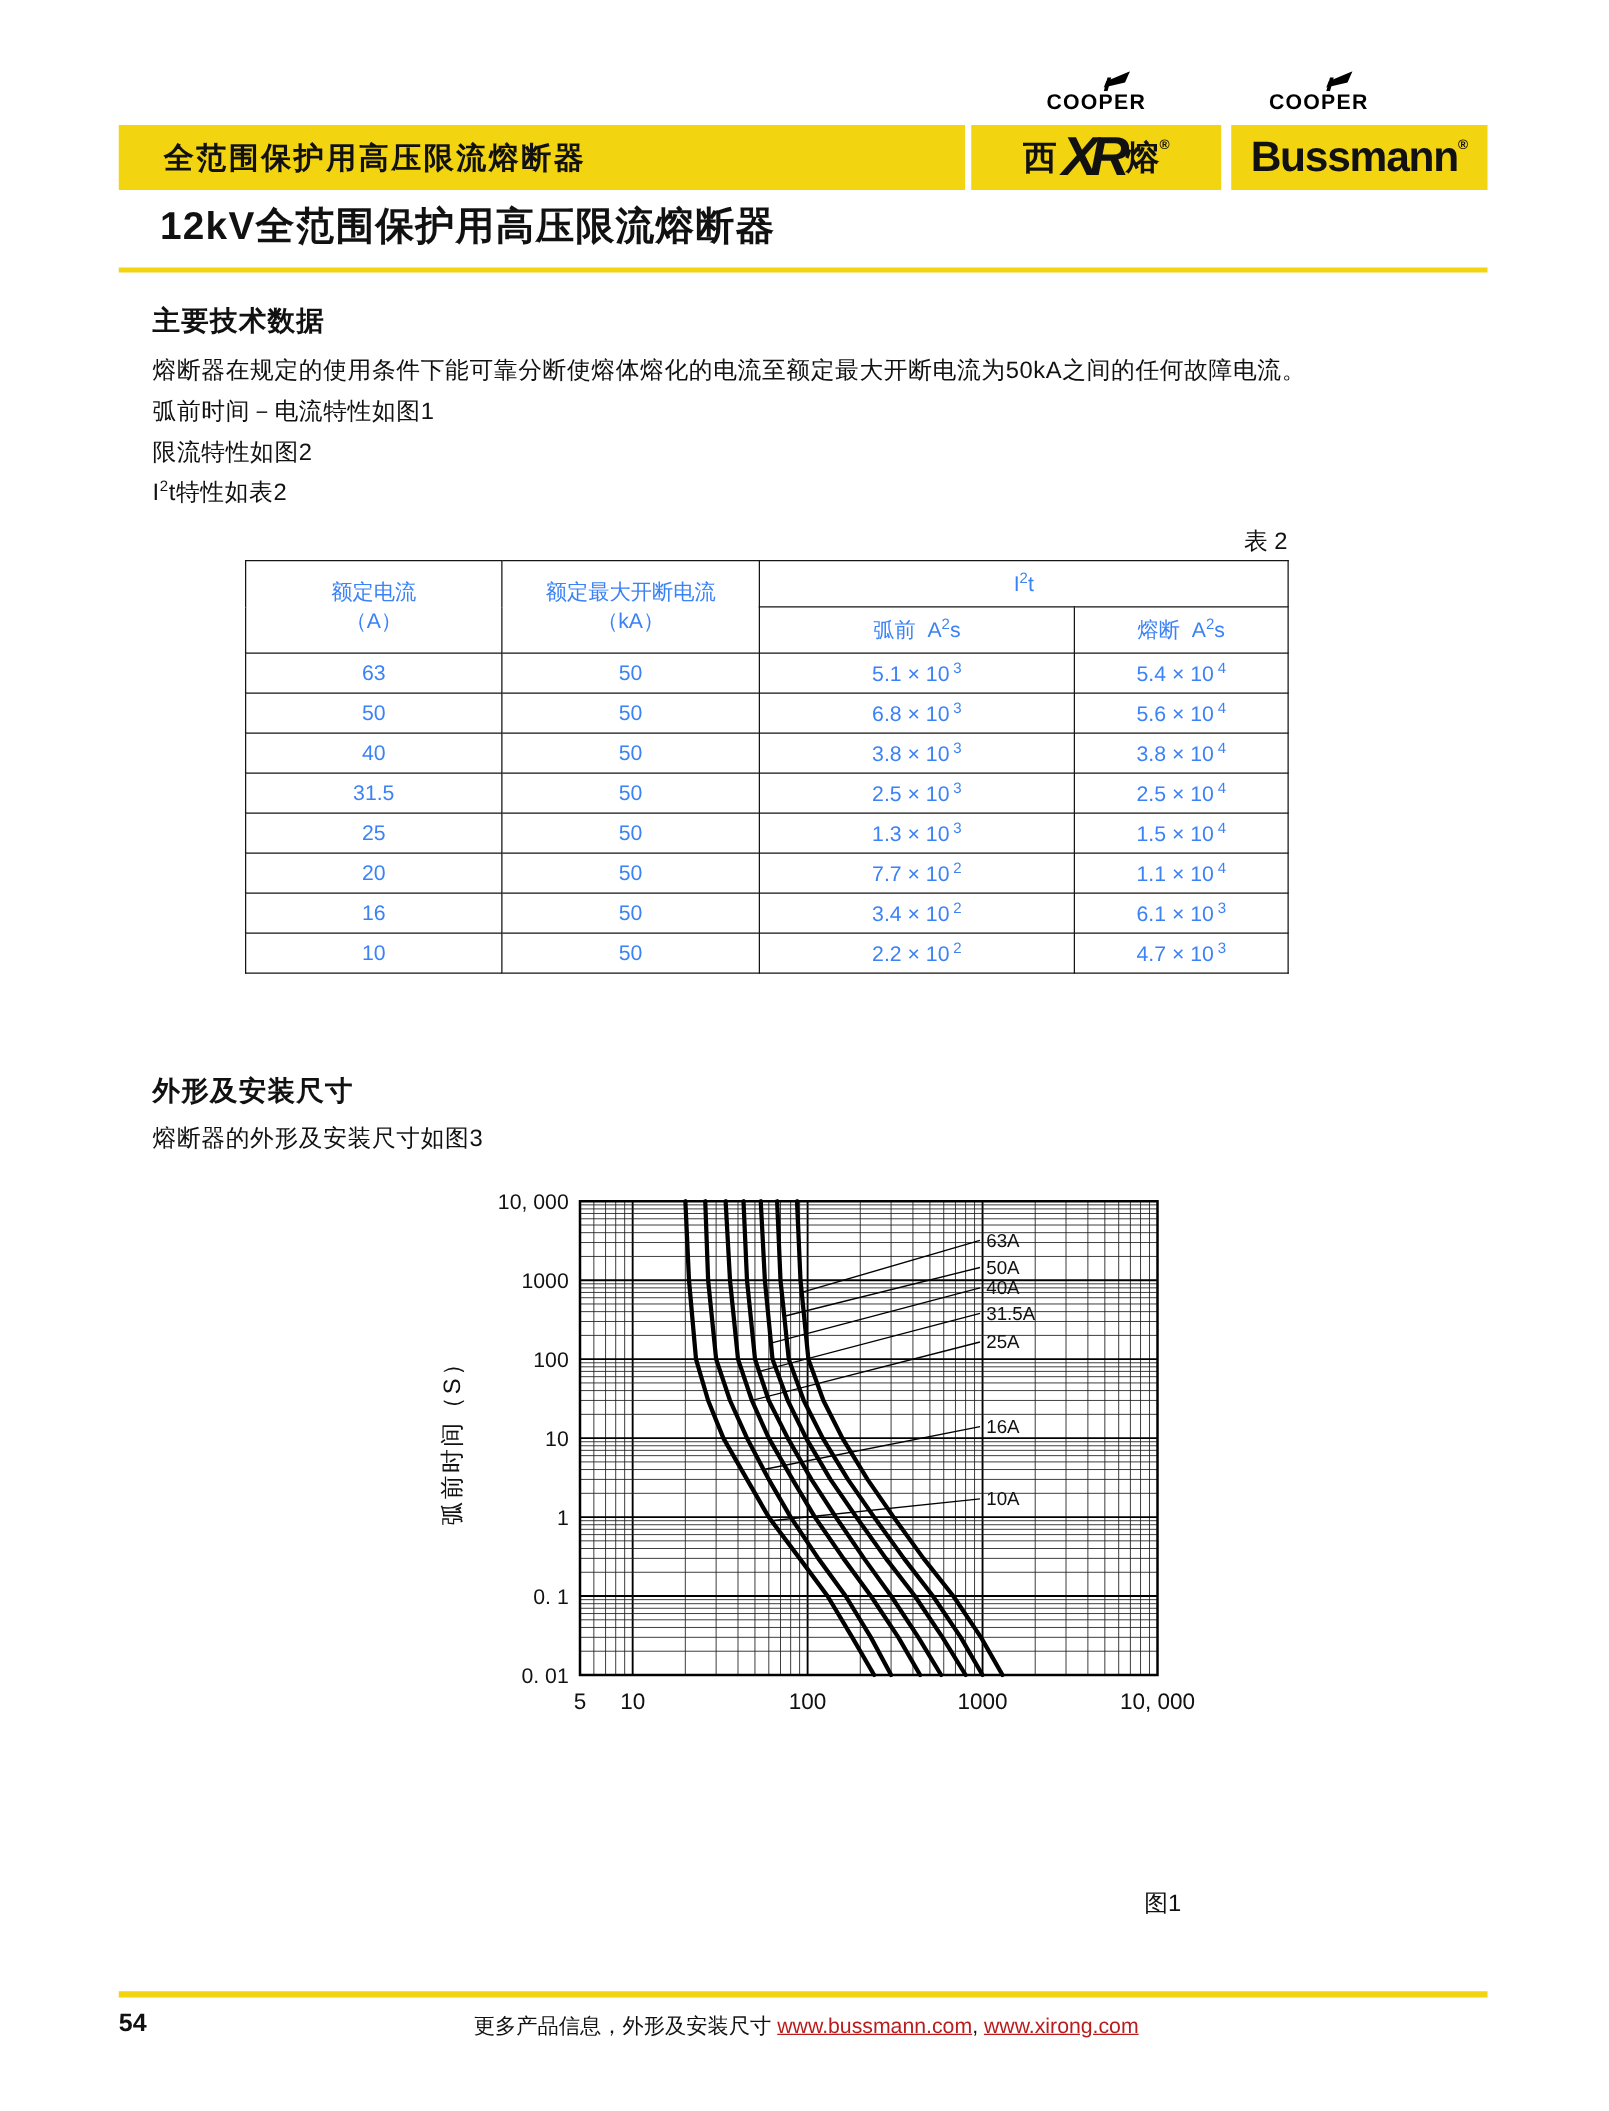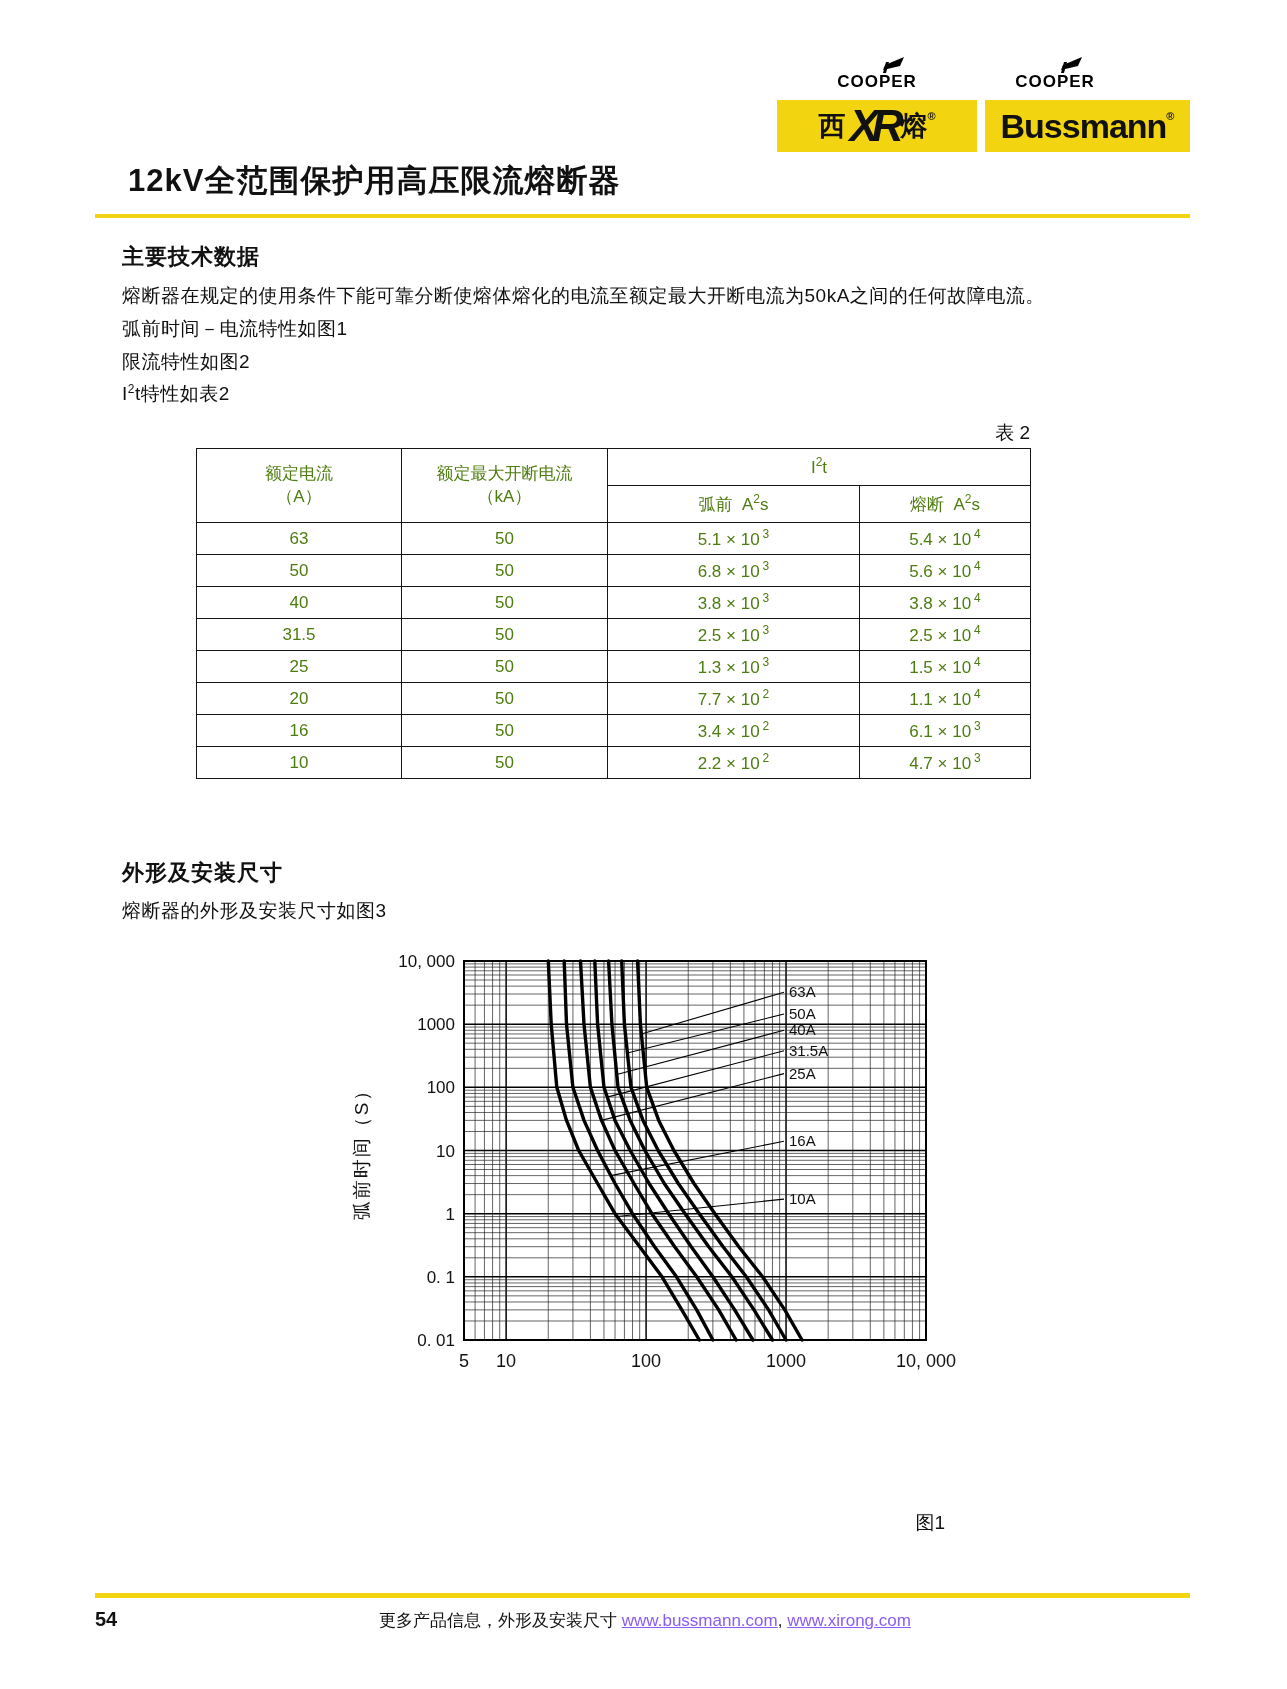--- a/index.html
+++ b/index.html
@@ -19,38 +19,41 @@
   .doc-title{left:128px;top:160px;font-size:31px;font-weight:bold;letter-spacing:1px;}
   .rule{background:var(--yellow);}
   
   .h2{font-size:22px;font-weight:bold;letter-spacing:1px;}
   .p{font-size:19px;letter-spacing:0.5px;}
   sup{font-size:12px;}
   
   .tbl-caption{font-size:19px;text-align:center;}
   table.tech{border-collapse:collapse;table-layout:fixed;}
   table.tech th,table.tech td{border:1.7px solid #151515;text-align:center;vertical-align:middle;
-      font-size:17px;font-weight:normal;color:#4d7c0f;padding:0;}
+      font-size:17px;font-weight:normal;color:#3b82f6;padding:0;}
   table.tech th{line-height:1.35;}
   table.tech td{height:31px;}
   table.tech td sup{font-size:12px;margin-left:3px;}
   
   .ylabel{font-size:19px;letter-spacing:2px;text-align:center;transform:rotate(-90deg);}
   .xlabel{font-size:19px;letter-spacing:2px;text-align:center;}
   .figcap{font-size:19px;text-align:right;margin-top:18px;}
   
   .pagenum{font-size:20px;font-weight:bold;}
   .ftext{font-size:17px;text-align:center;}
-  .ftext a{color:#8b5cf6;}
+  .ftext a{color:#b91c1c;}
 </style>
 </head>
 <body>
 
 <div class="page">
 
+  <div class="abs hbar rule">
+    <span class="hbar-text">全范围保护用高压限流熔断器</span>
+  </div>
 
   <div class="abs cooper" style="left:777px;width:200px;">
     <svg class="flag-svg" width="34" height="16" viewBox="0 0 34 16">
       <polygon points="12,16 15,16 18,5 15,5" fill="#000"></polygon>
       <polygon points="14,8 33,0 29,9 12,13" fill="#000"></polygon>
     </svg>
     <span>COOPER</span>
   </div>
   <div class="abs logo-box rule" style="left:777px;width:200px;">
     <span class="cjk-logo">西</span>

